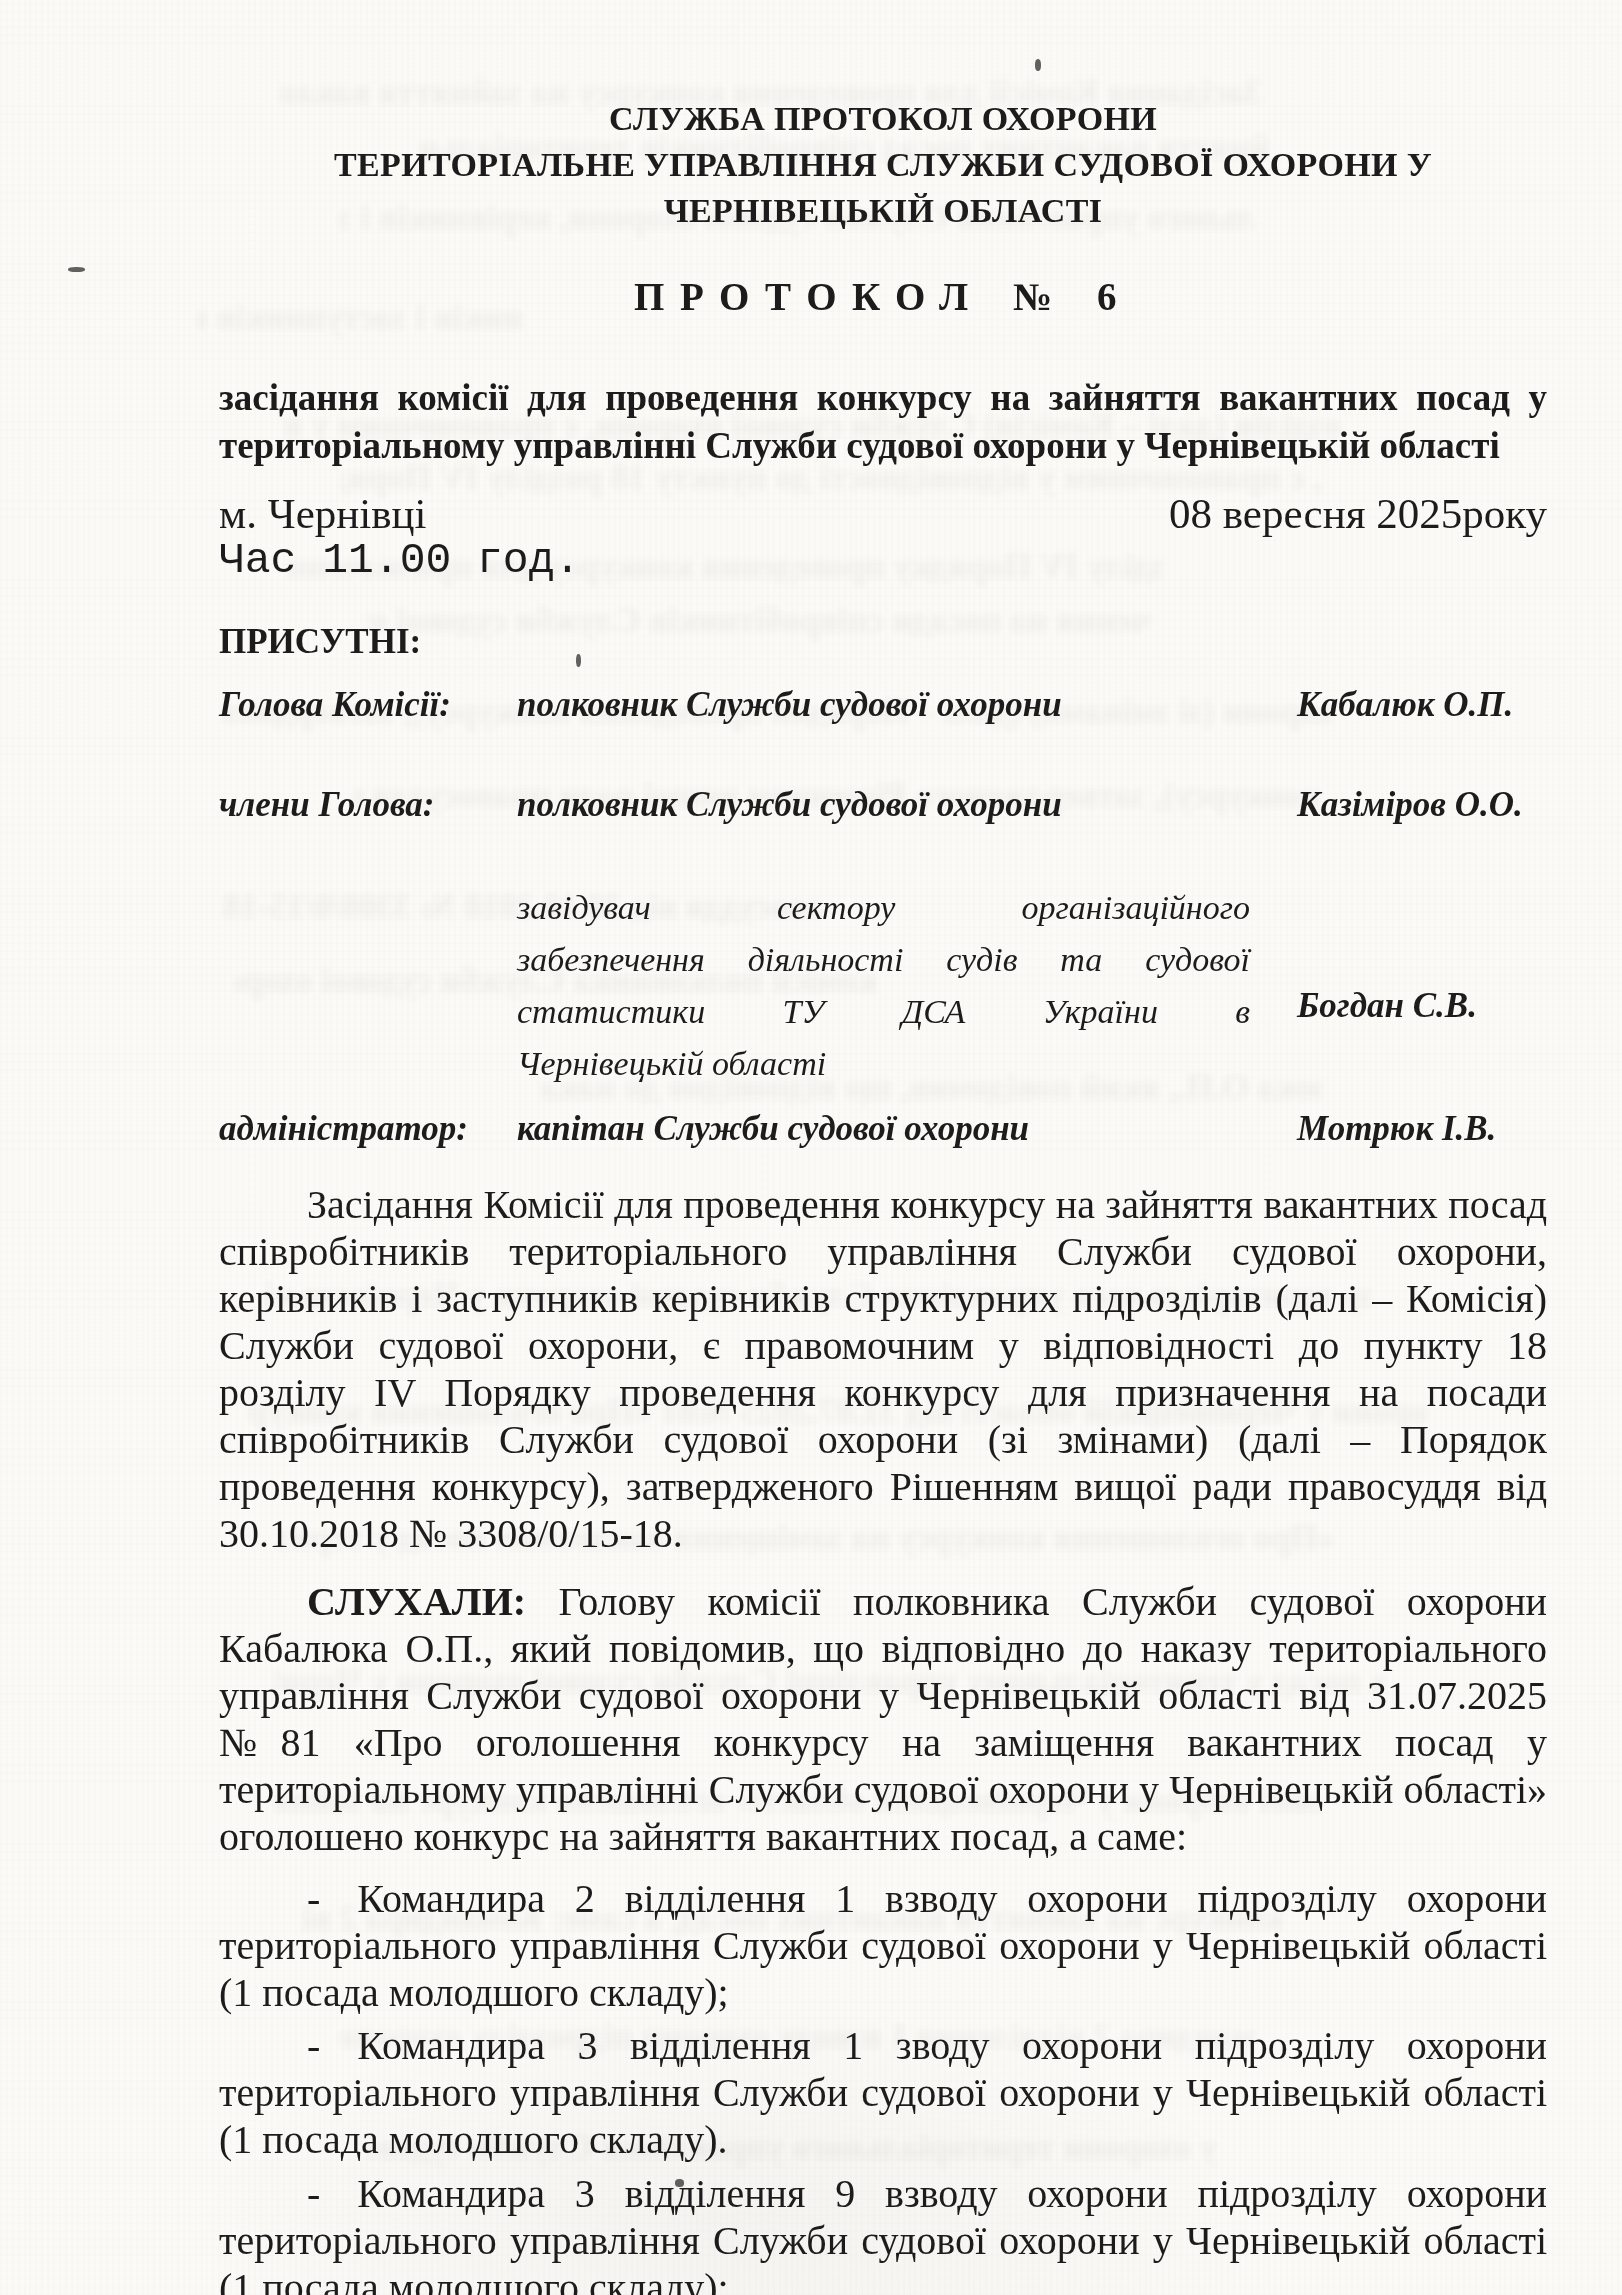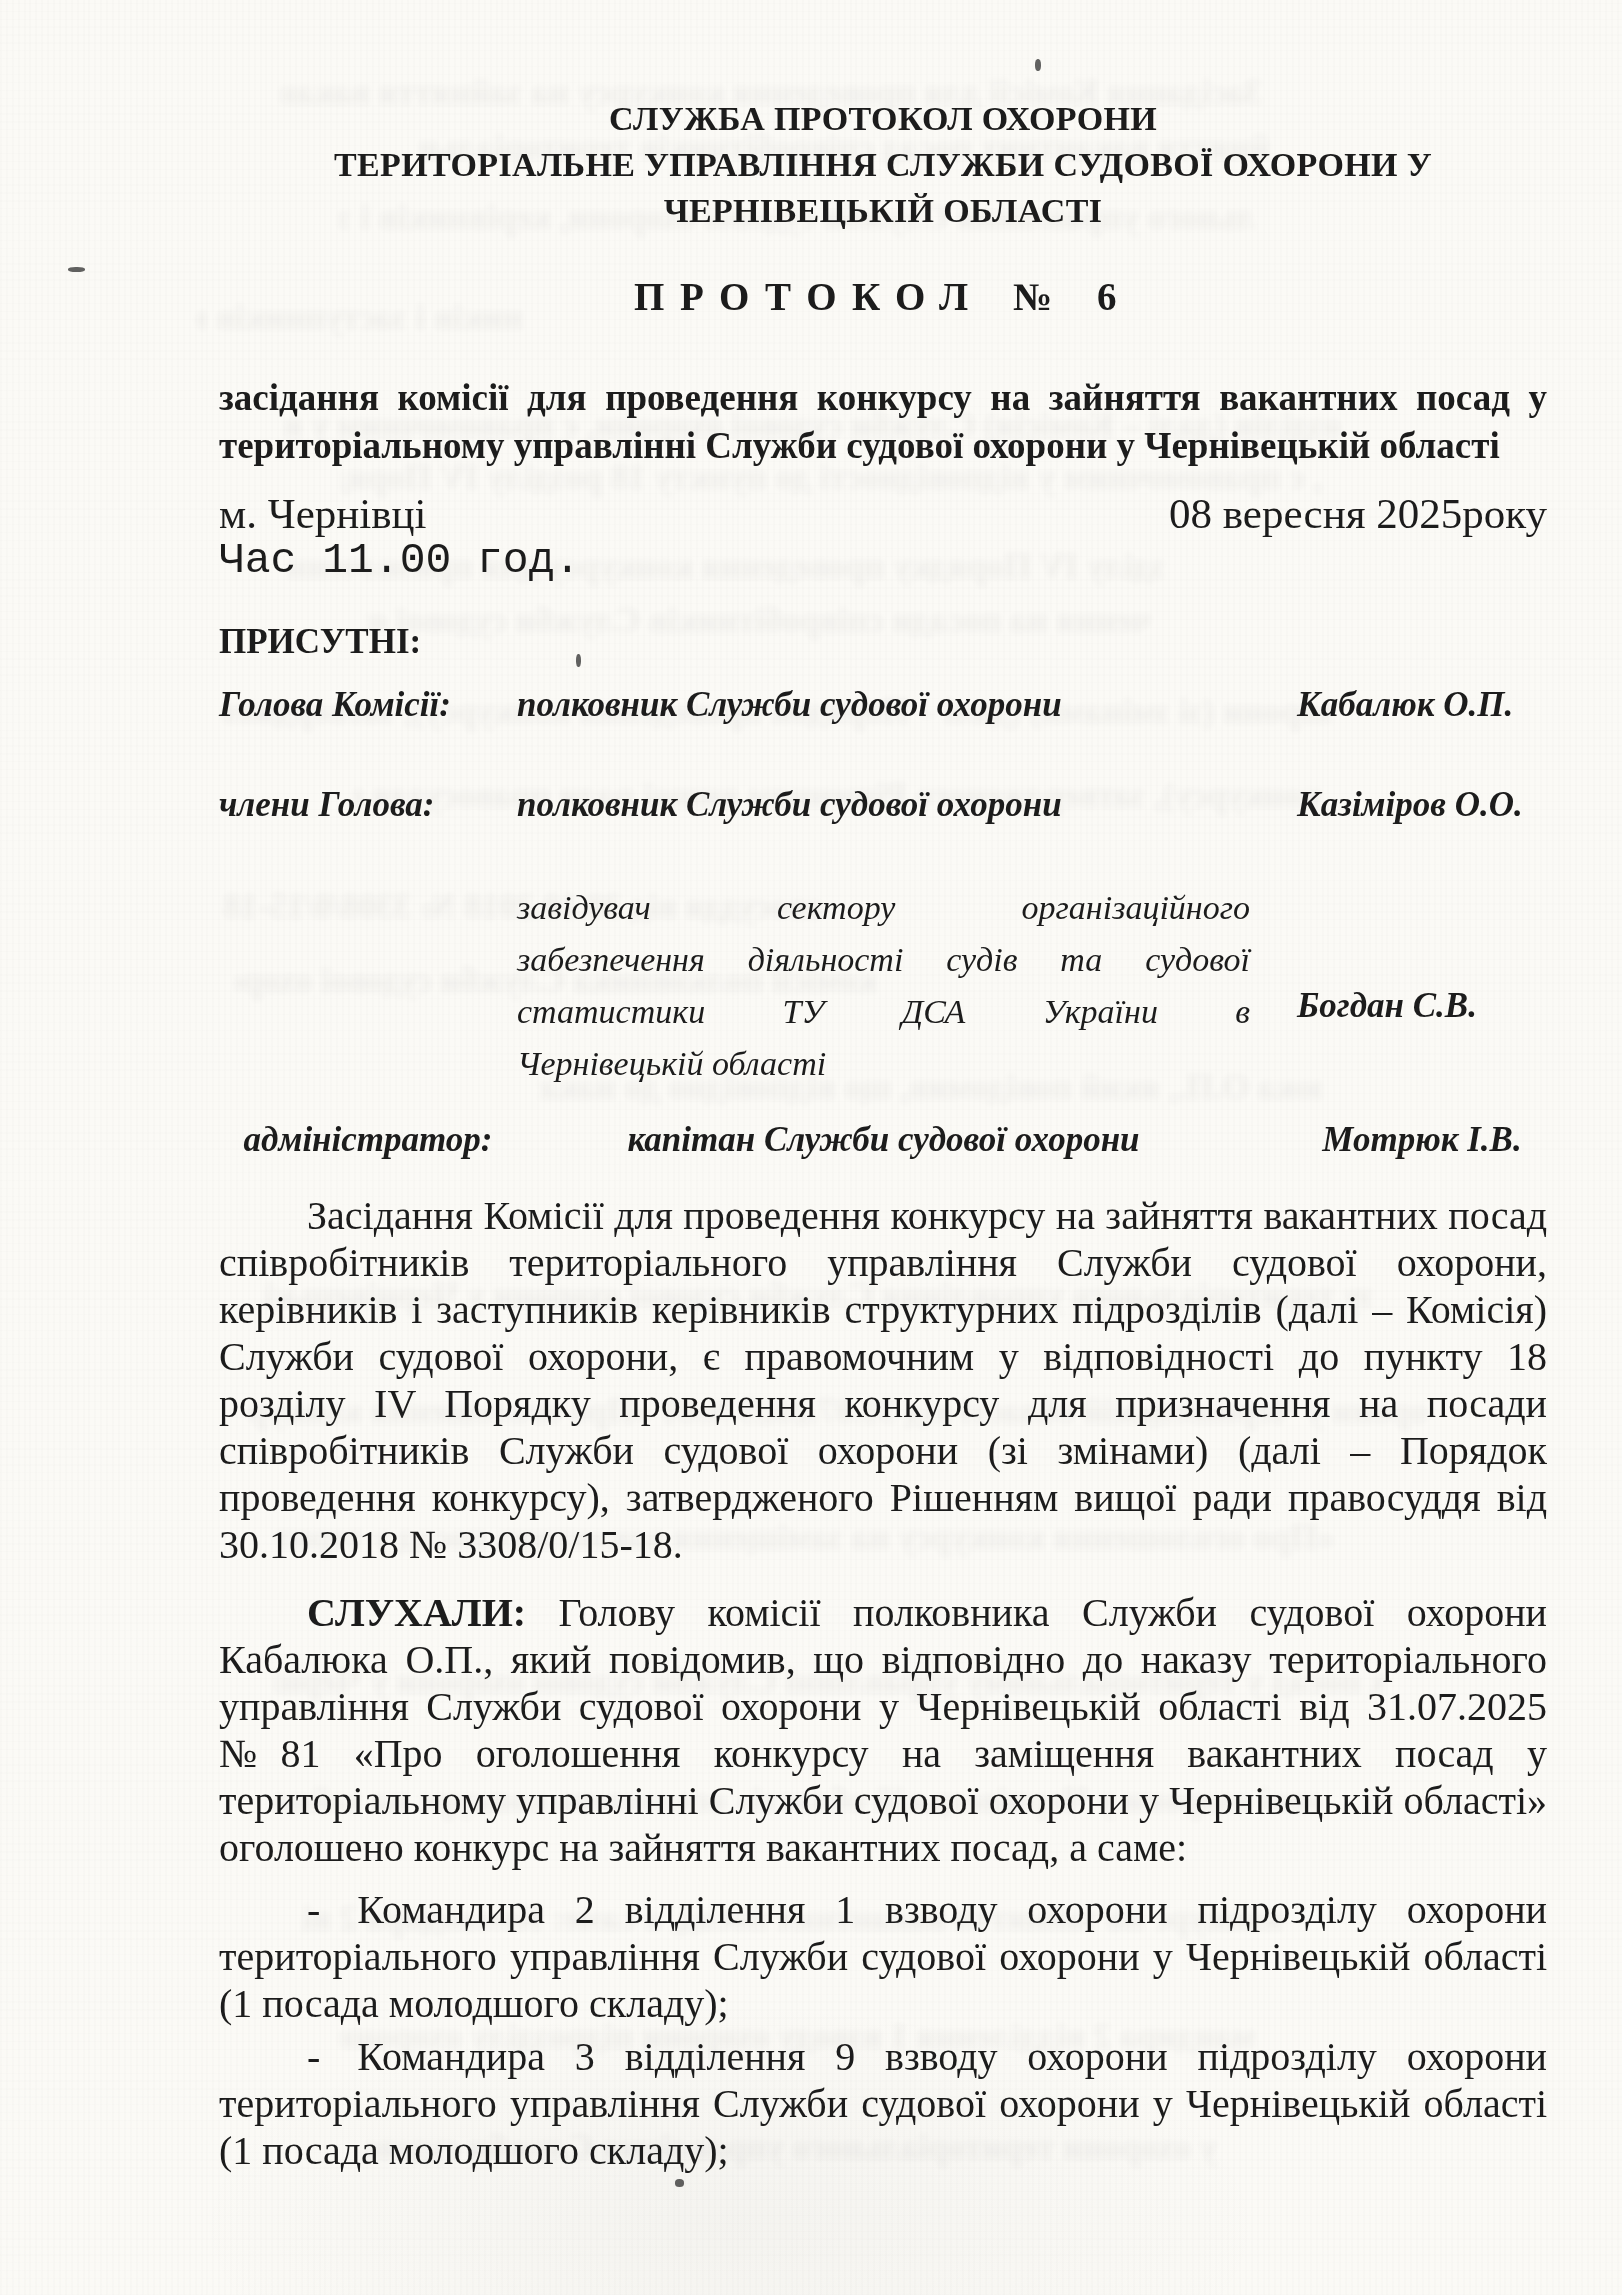--- a/index.html
+++ b/index.html
@@ -76,21 +76,21 @@
   .att-row {
     display: grid;
     grid-template-columns: 298px 733px 1fr;
     font-size: 35px;
     line-height: 46px;
     font-style: italic;
   }
   .att-row.r1 { margin-top: 17px; }
   .att-row.r2 { margin-top: 54px; }
   .att-row.r3 { margin-top: 54px; }
-  .att-row.r4 { margin-top: 27px; text-align: center; }
+  .att-row.r4 { margin-top: 16px; }
   .att-role { font-weight: bold; }
   .att-desc { font-weight: bold; }
   .att-desc.regular { font-weight: normal; font-size: 34px; }
   .desc-line { line-height: 52px; text-align: justify; text-align-last: justify; }
   .desc-line.last { text-align-last: left; }
   .att-name { font-weight: bold; padding-left: 47px; white-space: nowrap; align-self: start; }
   .att-row.r3 .att-name { align-self: center; transform: translateY(19.6px); }
 
   .para {
     margin: 0;
@@ -188,18 +188,19 @@
         <div class="att-name">Мотрюк І.В.</div>
       </div>
     </div>
 
     <p class="para intro">Засідання Комісії для проведення конкурсу на зайняття вакантних посад співробітників територіального управління Служби судової охорони, керівників і заступників керівників структурних підрозділів (далі – Комісія) Служби судової охорони, є правомочним у відповідності до пункту 18 розділу IV Порядку проведення конкурсу для призначення на посади співробітників Служби судової охорони (зі змінами) (далі – Порядок проведення конкурсу), затвердженого Рішенням вищої ради правосуддя від 30.10.2018 № 3308/0/15-18.</p>
 
     <p class="para sluhaly"><span class="bold">СЛУХАЛИ:</span> <span>Голову комісії полковника Служби судової охорони Кабалюка О.П., який повідомив, що відповідно до наказу територіального управління Служби судової охорони у Чернівецькій області від 31.07.2025 №81 «Про оголошення конкурсу на заміщення вакантних посад у територіальному управлінні Служби судової охорони у Чернівецькій області» оголошено конкурс на зайняття вакантних посад, а саме:</span></p>
 
     <p class="para vac first"><span>-</span><span class="dash-gap"></span><span>Командира 2 відділення 1 взводу охорони підрозділу охорони територіального управління Служби судової охорони у Чернівецькій області (1 посада молодшого складу);</span></p>
 
+    <p class="para vac"><span>-</span><span class="dash-gap"></span><span>Командира 3 відділення 1 зводу охорони підрозділу охорони територіального управління Служби судової охорони у Чернівецькій області (1 посада молодшого складу).</span></p>
 
     <p class="para vac"><span>-</span><span class="dash-gap"></span><span>Командира 3 відділення 9 взводу охорони підрозділу охорони територіального управління Служби судової охорони у Чернівецькій області (1 посада молодшого складу);</span></p>
 
   </div>
 </div>
 
 
 </body></html>

